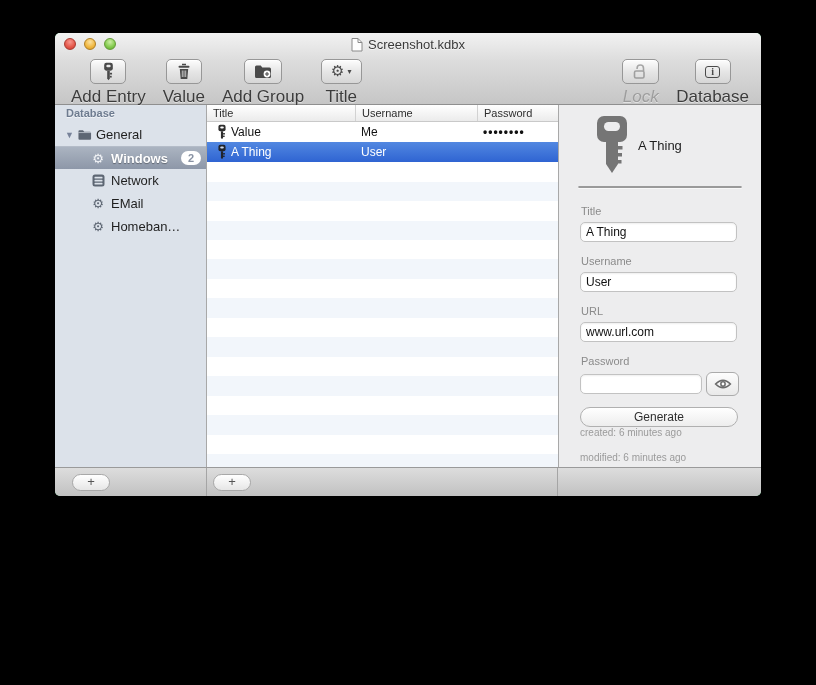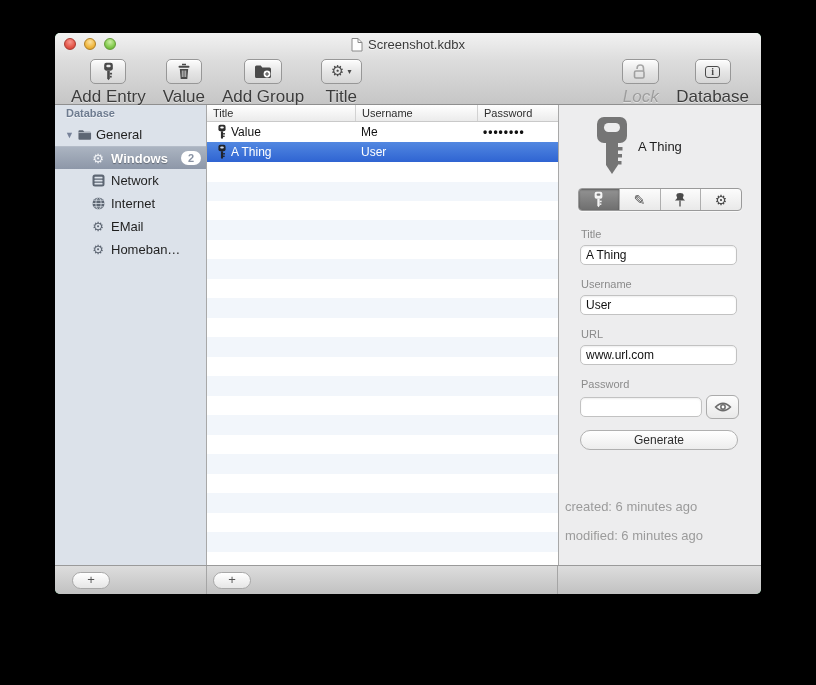--- a/index.html
+++ b/index.html
@@ -1,19 +1,19 @@
 <!DOCTYPE html>
 <html><head>
 <meta charset="utf-8">
 <style>
   * { margin:0; padding:0; box-sizing:border-box; }
   html,body { width:816px; height:685px; background:#000; overflow:hidden;
     font-family:"Liberation Sans","DejaVu Sans",sans-serif; }
 
-  .window { position:absolute; left:55px; top:33px; width:706px; height:561px;
+  .window { position:absolute; left:55px; top:33px; width:706px; height:463px;
     border-radius:5px; overflow:hidden; background:#86efac; display:flex; flex-direction:column;
     box-shadow:0 0 0 1px rgba(0,0,0,.55); }
 
   
   .chrome { height:72px; background:linear-gradient(#f2f2f2,#dcdcdc 40%,#c6c6c6);
     border-bottom:1px solid #8f8f8f; flex:0 0 auto; position:relative; }
   .titlebar { height:23px; display:flex; align-items:center; justify-content:center; position:relative; }
   .traffic { position:absolute; left:9px; top:5px; display:flex; gap:8px; }
   .light { width:12px; height:12px; border-radius:50%; }
   .light.red    { background:radial-gradient(circle at 50% 30%, #f7988f, #e4574a 60%, #c43a2f); border:1px solid #a93a30; }
@@ -95,21 +95,21 @@
     font-family:"Liberation Sans",sans-serif; font-size:12px; color:#111; padding:0 5px; outline:none;
     box-shadow:inset 0 1px 2px rgba(0,0,0,.07); }
   .pw-row { display:flex; align-items:center; }
   .pw-row .f-input { width:122px; }
   .eye-btn { width:33px; height:24px; margin-left:4px; border:1px solid #ababab; border-radius:6px;
     background:linear-gradient(#fdfdfd,#e9e9e9); display:flex; align-items:center; justify-content:center; }
   .gen-btn { margin-top:11px; width:158px; height:20px; border:1px solid #b0b0b0; border-radius:10px;
     background:linear-gradient(#ffffff,#ededed); font-size:12px; color:#2e2e2e;
     font-family:"Liberation Sans",sans-serif; display:flex; align-items:center; justify-content:center; }
   .spacer { flex:1 1 auto; }
-  .meta { font-size:13px; color:#9b9b9b; margin-left:6px; }
+  .meta { font-size:10px; color:#9b9b9b; margin-left:21px; }
   .meta.created { margin-bottom:14px; }
   .meta.modified { margin-bottom:22px; }
 
   
   .bottombar { height:29px; flex:0 0 auto; display:flex; border-top:1px solid #9a9a9a;
     background:linear-gradient(#dddddd,#c1c1c1); }
   .bb-sec { display:flex; align-items:center; }
   .bb-side { width:152px; border-right:1px solid #a5a5a5; }
   .bb-table { width:351px; border-right:1px solid #a5a5a5; }
   .bb-insp { flex:1; }
@@ -229,30 +229,20 @@
           <svg width="13" height="13" viewBox="0 0 13 13">
             <rect x=".5" y=".5" width="12" height="12" rx="2.5" fill="#5d6673"></rect>
             <rect x="2.5" y="2.8" width="8" height="1.7" rx=".5" fill="#dce2ea"></rect>
             <rect x="2.5" y="5.8" width="8" height="1.7" rx=".5" fill="#dce2ea"></rect>
             <rect x="2.5" y="8.8" width="8" height="1.7" rx=".5" fill="#dce2ea"></rect>
           </svg>
         </span>
         <span class="sb-label">Network</span>
       </div>
       <div class="sb-row sb-child">
-        <span class="sb-icon">
-          <svg width="13" height="13" viewBox="0 0 13 13">
-            <circle cx="6.5" cy="6.5" r="6" fill="#5d6673"></circle>
-            <ellipse cx="6.5" cy="6.5" rx="2.6" ry="6" fill="none" stroke="#dce2ea" stroke-width=".8"></ellipse>
-            <path d="M.5 6.5 h12 M1.6 3.2 h9.8 M1.6 9.8 h9.8" stroke="#dce2ea" stroke-width=".8" fill="none"></path>
-          </svg>
-        </span>
-        <span class="sb-label">Internet</span>
-      </div>
-      <div class="sb-row sb-child">
         <span class="sb-icon sb-gear">⚙</span>
         <span class="sb-label">EMail</span>
       </div>
       <div class="sb-row sb-child">
         <span class="sb-icon sb-gear">⚙</span>
         <span class="sb-label">Homeban…</span>
       </div>
     </div>
 
     <div class="table-pane">

